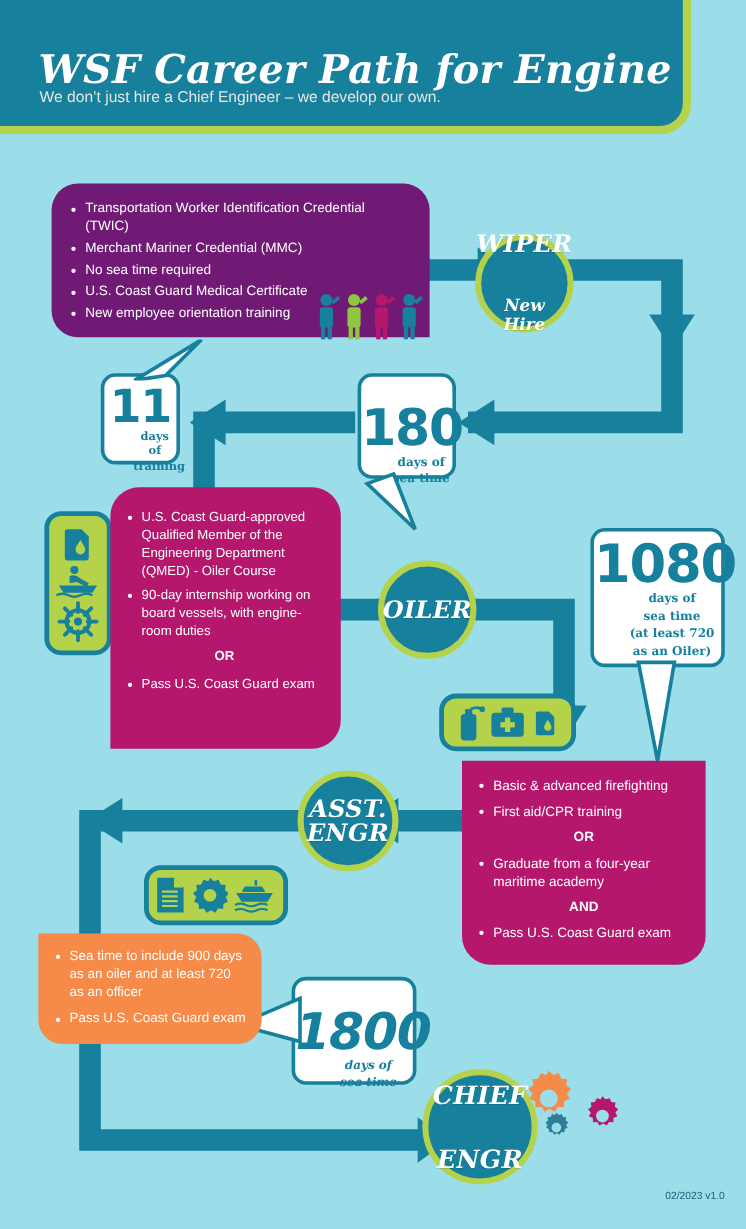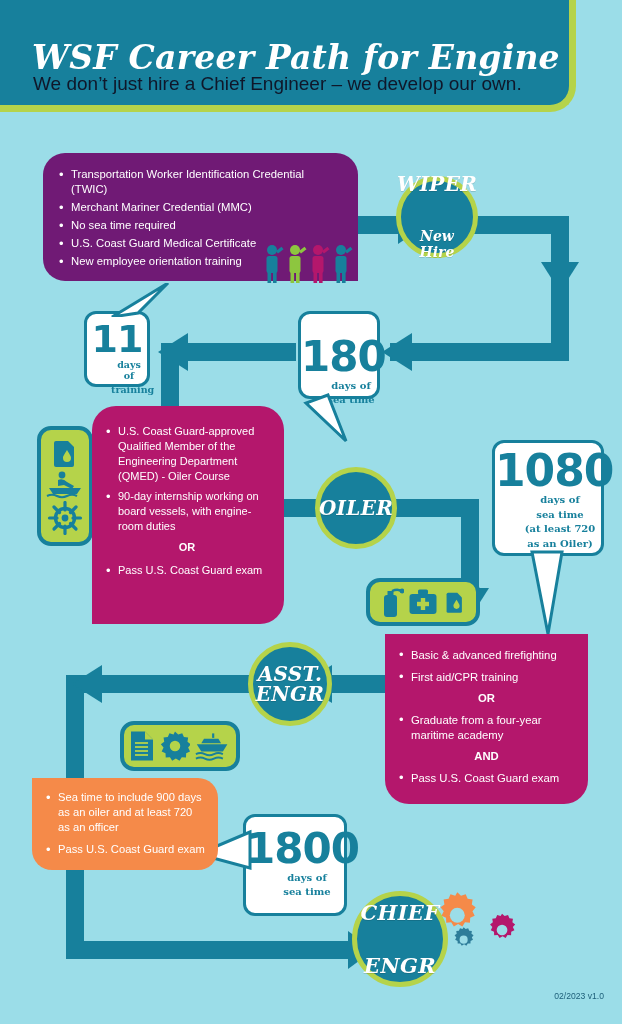--- a/index.html
+++ b/index.html
@@ -22,41 +22,41 @@
   }
   #header-title{
     position:absolute;left:32px;top:38px;
     font-family:"DejaVu Serif", serif;
     font-style:italic;font-weight:700;
     font-size:33px;color:#ffffff;letter-spacing:.2px;
     white-space:nowrap;
   }
   #header-sub{
     position:absolute;left:33px;top:73px;
-    font-size:19px;color:#0f172a;font-weight:400;
+    font-size:13px;color:#e5e5e5;font-weight:400;
     white-space:nowrap;
   }
 
   
   #flow-svg{position:absolute;left:0;top:0;width:622px;height:1024px;}
 
   
   .role{
     position:absolute;border-radius:50%;
     background:#17809c;border:5px solid #b5d34a;
     box-sizing:border-box;
     display:flex;flex-direction:column;
     align-items:center;justify-content:center;
     color:#fff;text-align:center;
     font-family:"DejaVu Serif", serif;font-style:italic;font-weight:700;
     text-shadow:0 1px 0 rgba(0,0,0,.12);
   }
   .role .r1{font-size:20px;line-height:1.02;letter-spacing:.3px;}
   .role .r2{font-size:14px;line-height:1.15;margin-top:1px;}
-  #role-wiper{left:396px;top:176px;width:82px;height:82px;gap:33px;}
+  #role-wiper{left:396px;top:195px;width:82px;height:82px;gap:33px;}
   #role-oiler{left:315px;top:467px;width:82px;height:82px;}
   #role-asst{left:248px;top:642px;width:84px;height:84px;}
   #role-chief{left:352px;top:891px;width:96px;height:96px;gap:32px;}
   #role-chief .r1{font-size:21px;}
 
   
   .box{position:absolute;box-sizing:border-box;color:#fff;}
   .box ul{margin:0;padding:0;list-style:none;}
   .box li{position:relative;padding-left:14px;margin-bottom:4px;font-size:11.2px;line-height:1.32;}
   .box li:before{content:"•";position:absolute;left:2px;top:-1px;font-size:13px;}
@@ -110,21 +110,21 @@
   #callout-11 .num{font-size:38px;}
   #callout-11 .cap{font-size:9.5px;}
 
   #callout-180{left:298px;top:311px;width:82px;height:88px;padding-top:24px;}
   #callout-180 .num{font-size:42px;}
 
   #callout-1080{left:492px;top:440px;width:112px;height:116px;padding-top:8px;}
   #callout-1080 .num{font-size:44px;}
   #callout-1080 .cap{font-size:10px;}
 
-  #callout-1800{left:243px;top:814px;width:104px;height:102px;padding-top:13px;}
+  #callout-1800{left:243px;top:814px;width:104px;height:90px;padding-top:24px;font-style:italic;}
   #callout-1800 .num{font-size:42px;}
 
   
   .badge{
     position:absolute;background:#b5d34a;
     border:4px solid #17809c;border-radius:14px;box-sizing:border-box;
     display:flex;align-items:center;justify-content:center;
   }
   #badge-oiler{left:37px;top:426px;width:56px;height:120px;flex-direction:column;gap:2px;}
   #badge-asst{left:366px;top:578px;width:114px;height:48px;gap:4px;}

